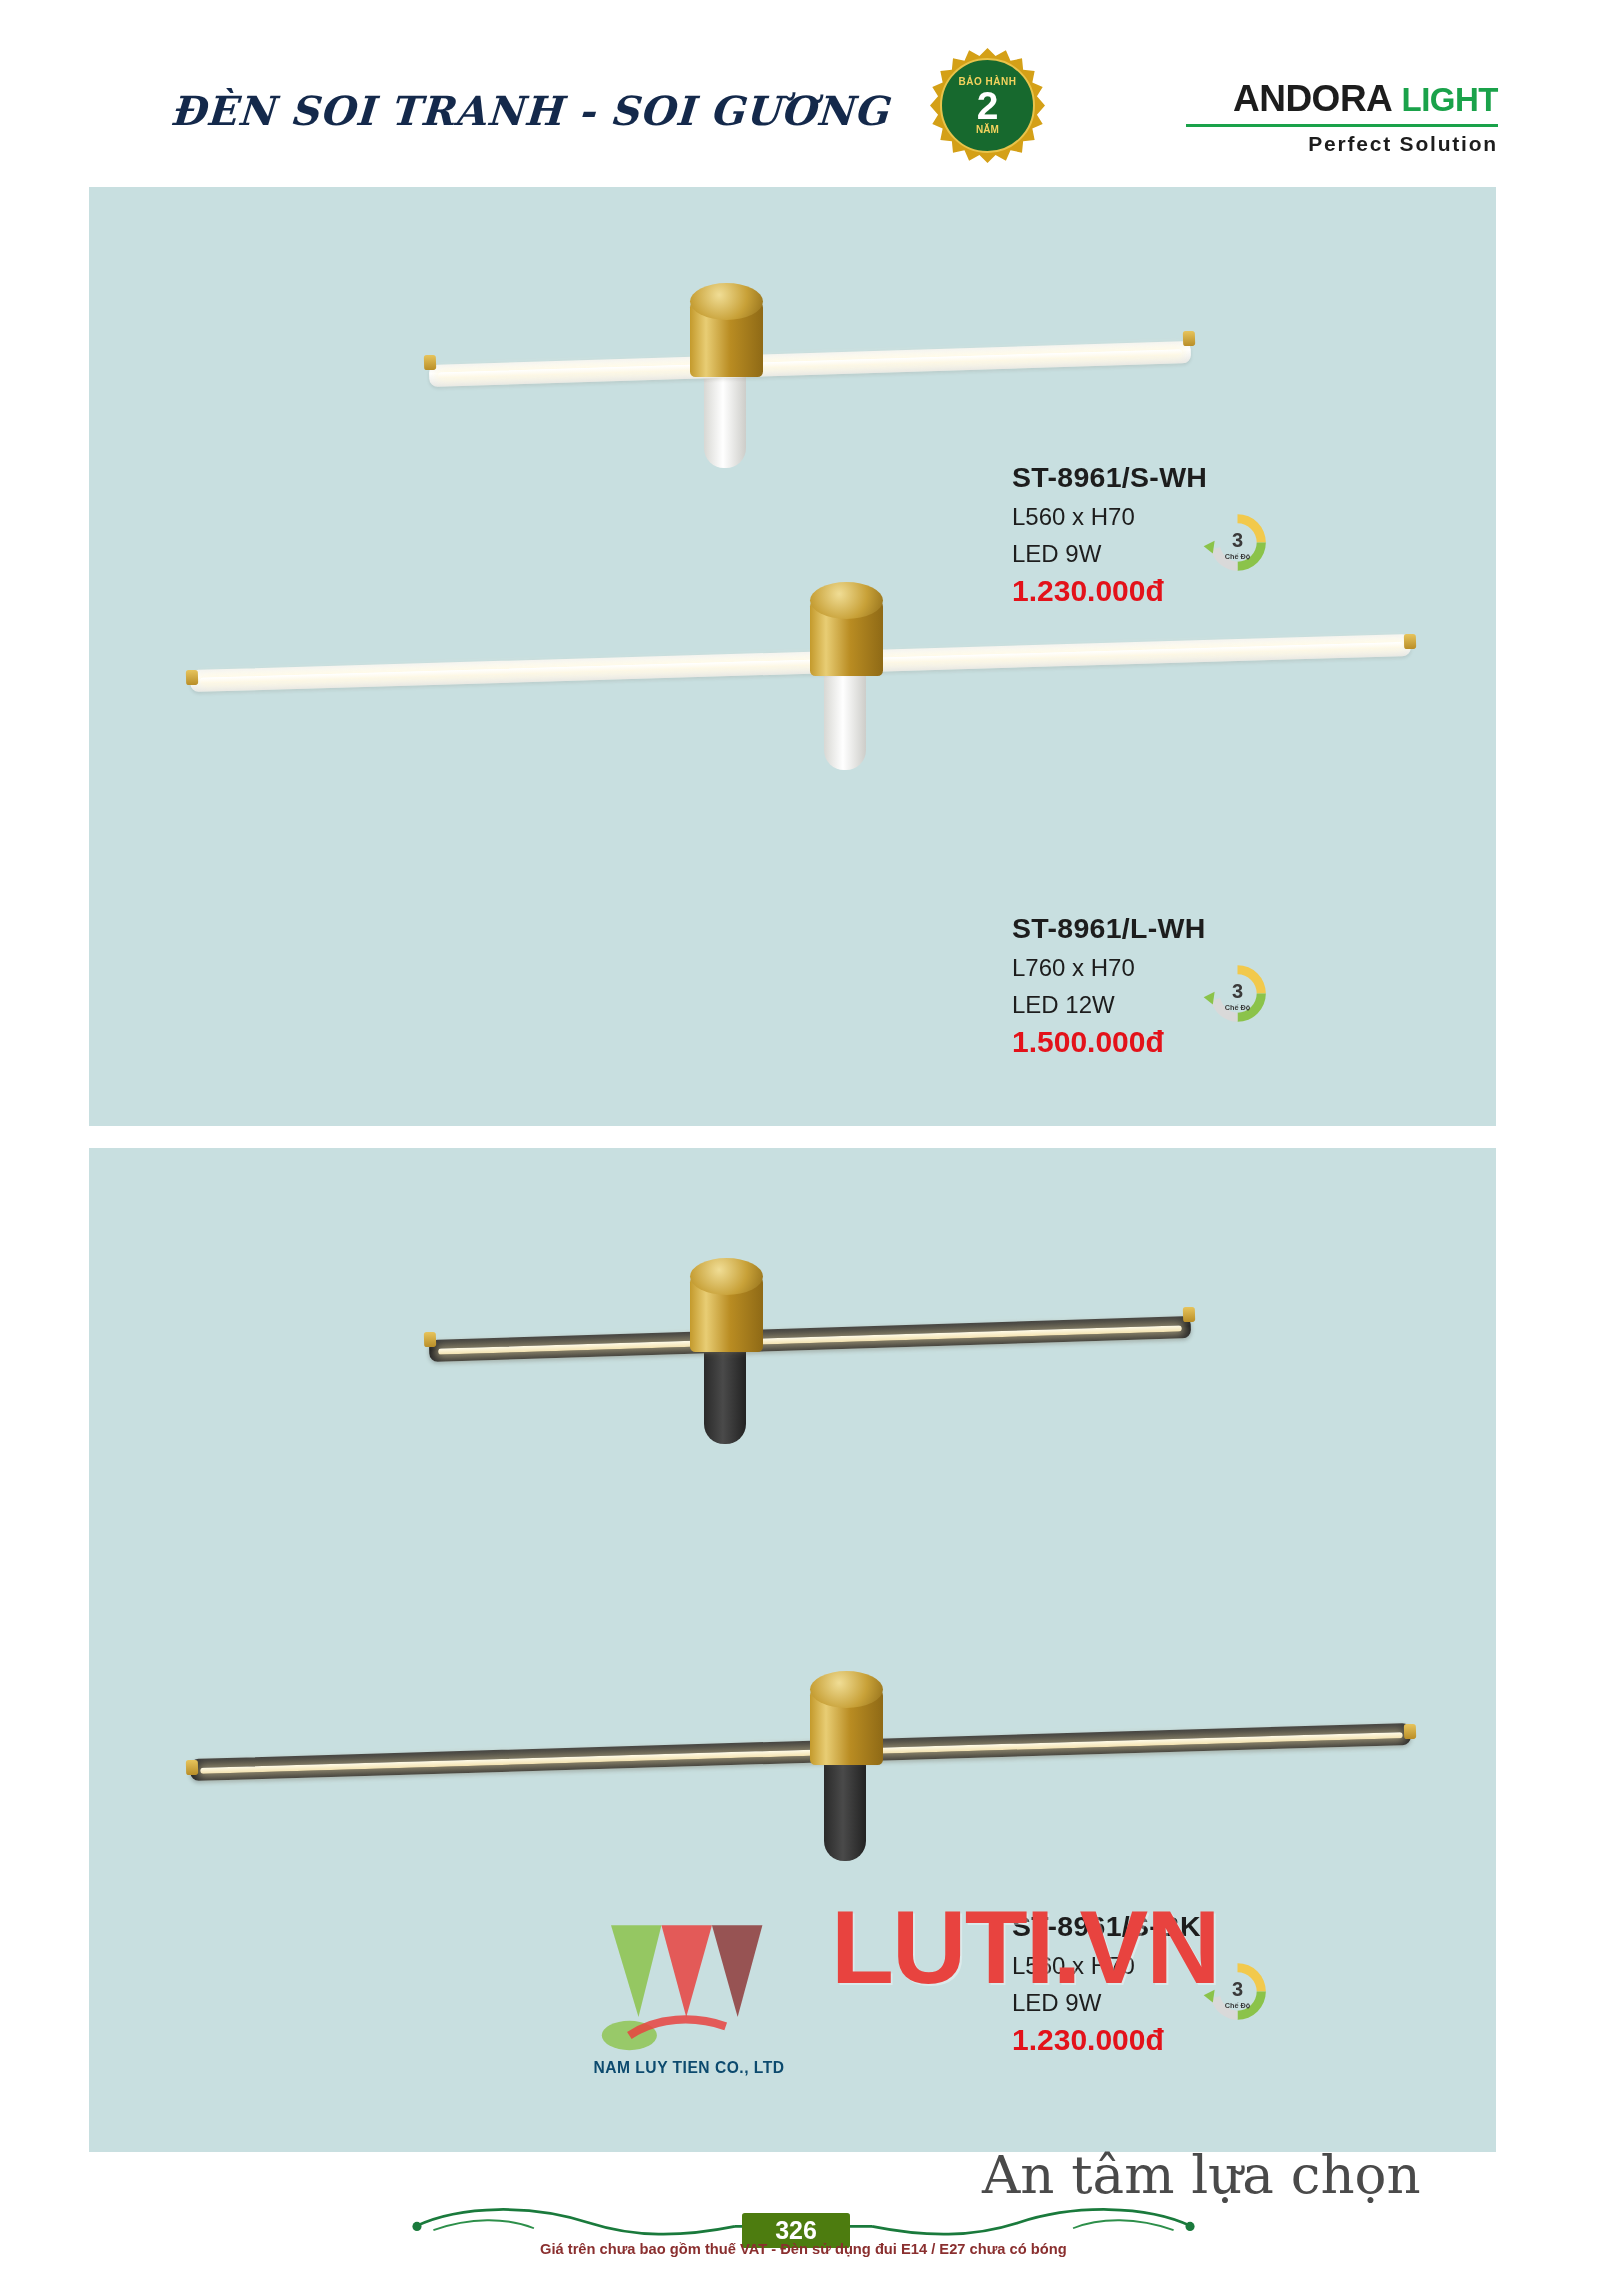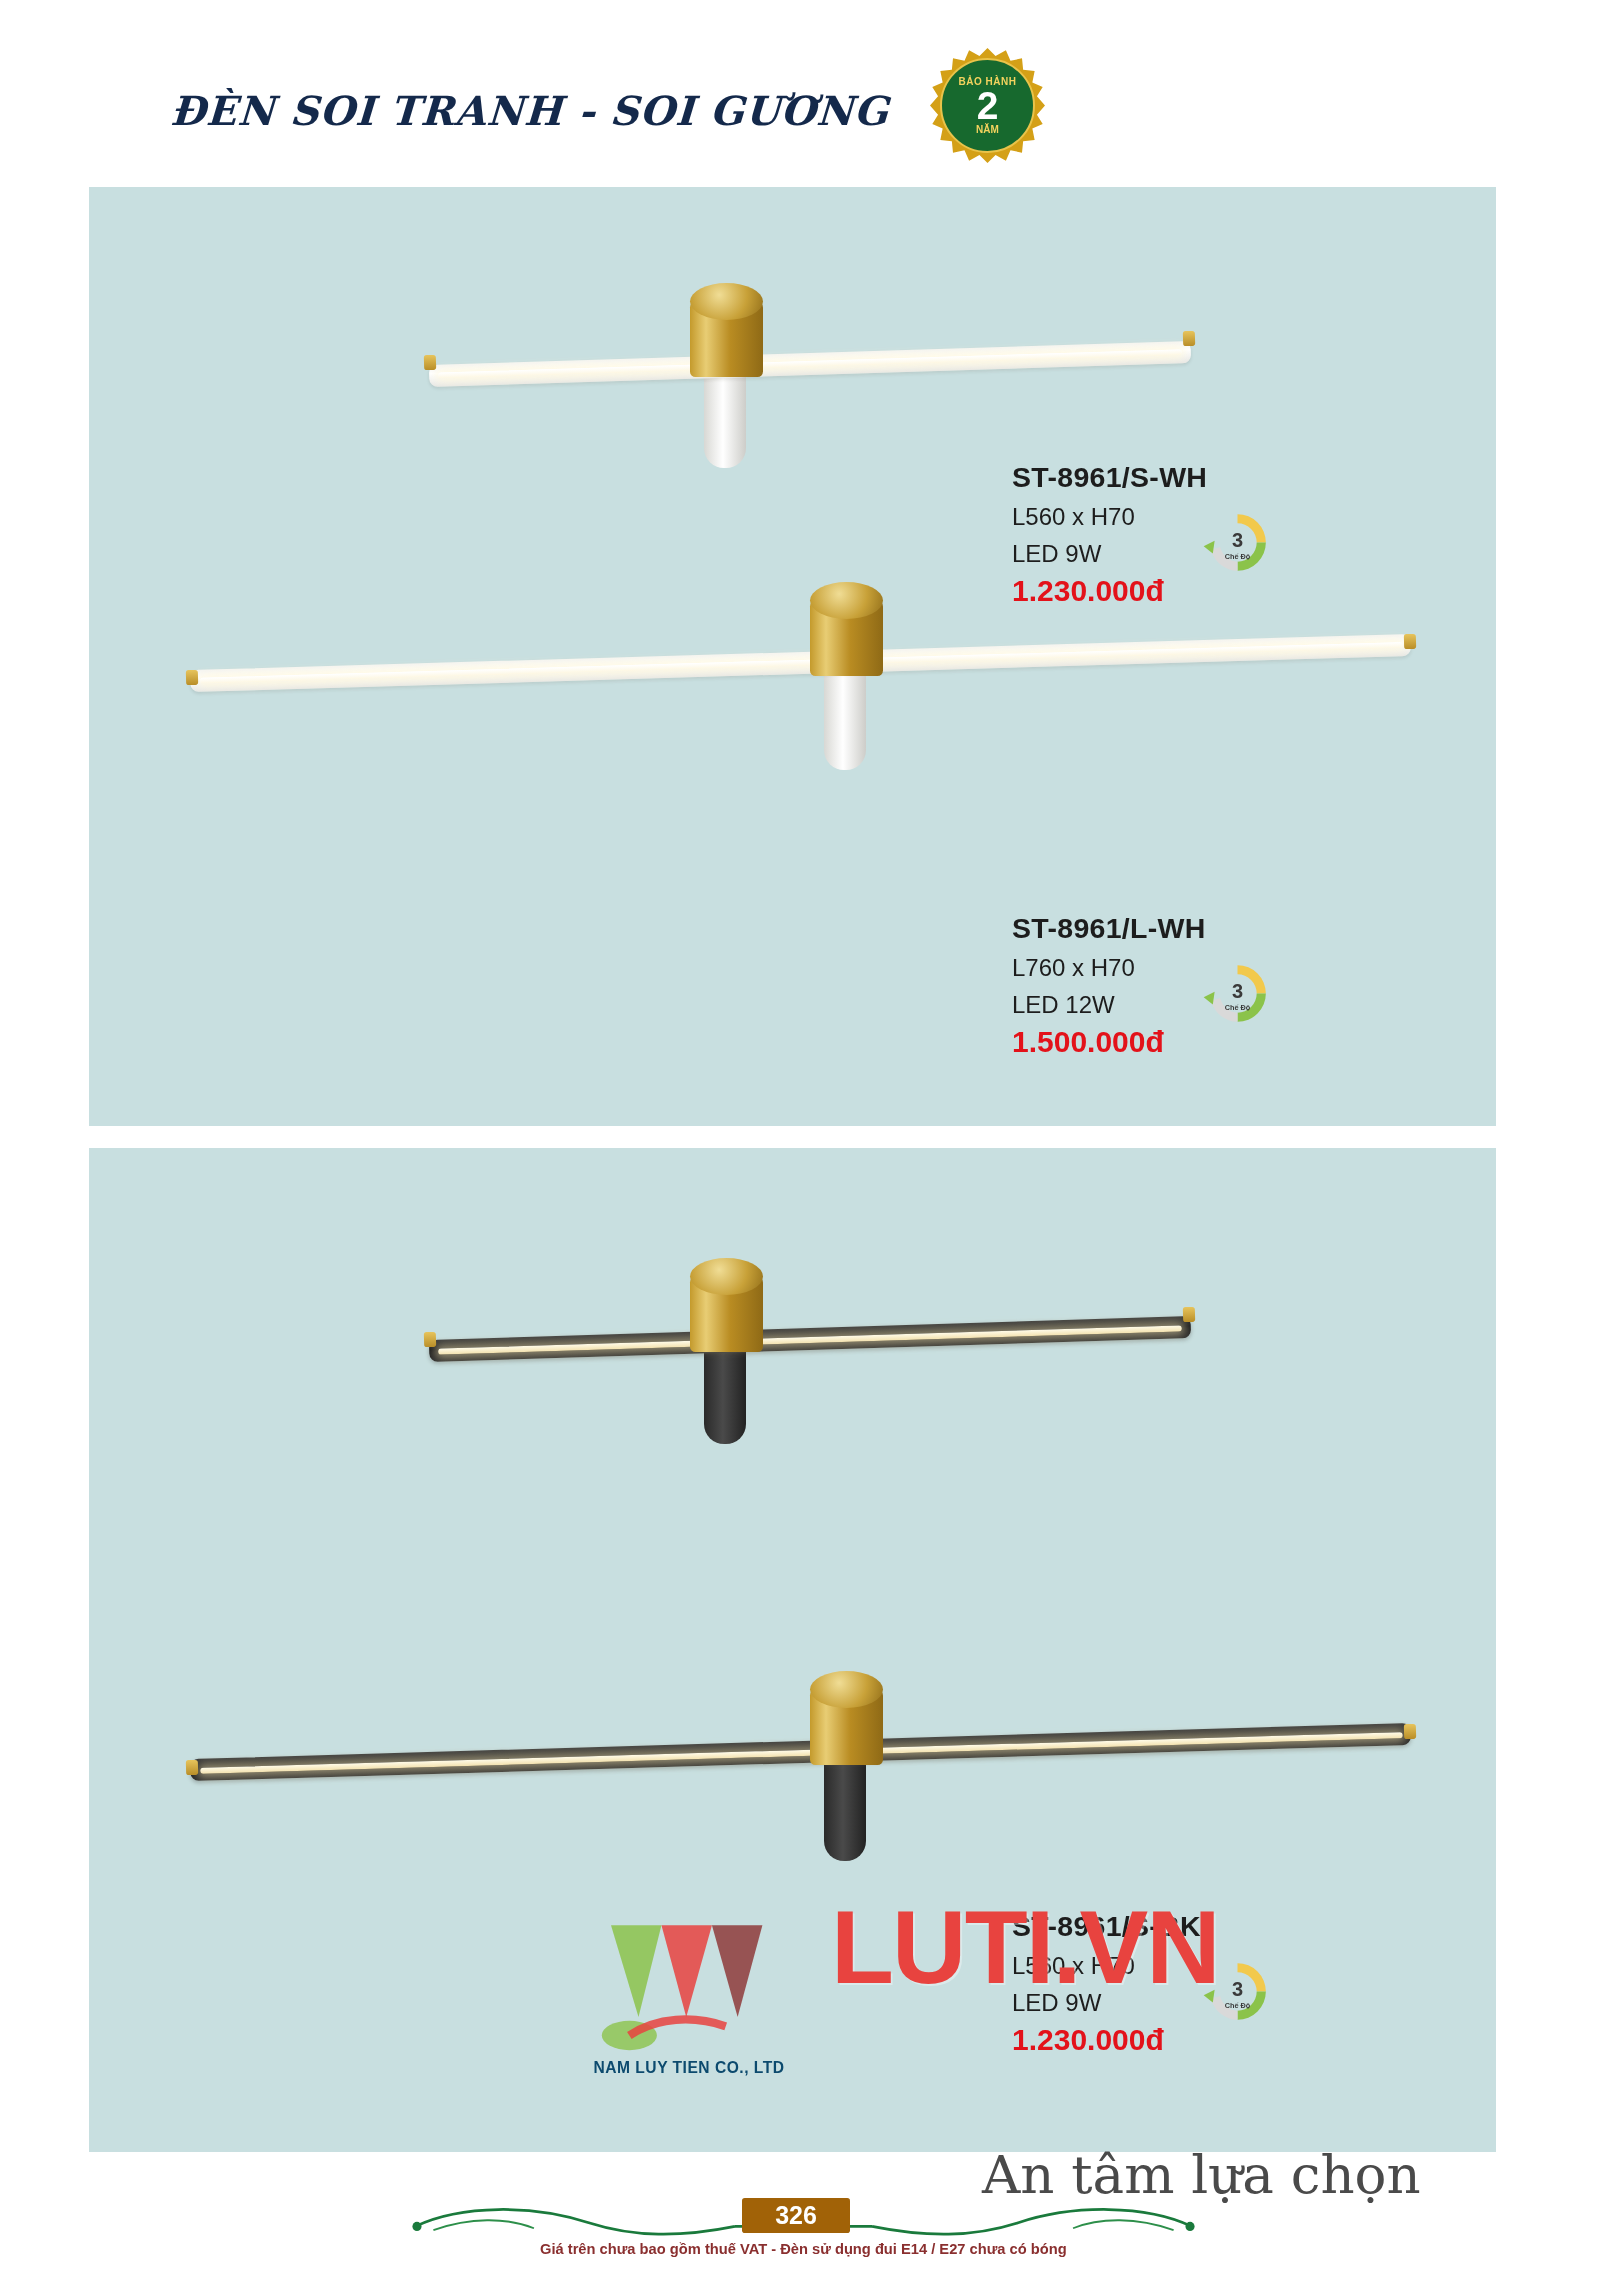--- a/index.html
+++ b/index.html
@@ -282,24 +282,24 @@
   .footer-orn {
     position: absolute;
     left: 404px;
     top: 16.5px;
     width: 799px;
     height: 53px;
   }
   .page-num {
     position: absolute;
     left: 742px;
-    top: 16px;
+    top: 31px;
     width: 108px;
     height: 35px;
-    background: #a16207;
+    background: #4d7c0f;
     border-radius: 2.8px;
     color: #ffffff;
     font-size: 25px;
     font-weight: bold;
     display: flex;
     align-items: center;
     justify-content: center;
   }
   .footer-note {
     position: absolute;
@@ -319,20 +319,28 @@
 
   <div class="badge">
     <div class="starburst"></div>
     <div class="inner">
       <div class="bh">BẢO HÀNH</div>
       <div class="num">2</div>
       <div class="nam">NĂM</div>
     </div>
   </div>
 
+  <div class="logo">
+    <div class="logo-row">
+      <span class="logo-andora">ANDORA</span>
+      <span class="logo-light">LIGHT</span>
+    </div>
+    <div class="logo-rule"></div>
+    <div class="logo-sub">Perfect  Solution</div>
+  </div>
 </div>
 
 <div class="panel" id="panel-1">
 
   <div class="lamp" style="left:211px; top:87px; width:992px; height:202px;">
     <div class="mount-stem" style="left:404px; top:61px; width:42px; height:133px;"></div>
     <div class="bar white" style="left:129px; top:79px; width:762px; height:22px; transform:rotate(-1.8deg);"></div>
     <div class="tube" style="left:138px; top:87px; width:744px; transform:rotate(-1.8deg);"></div>
     <div class="cap" style="left:124px; top:81px; transform:rotate(-1.8deg);"></div>
     <div class="cap" style="left:883px; top:57px; transform:rotate(-1.8deg);"></div>

